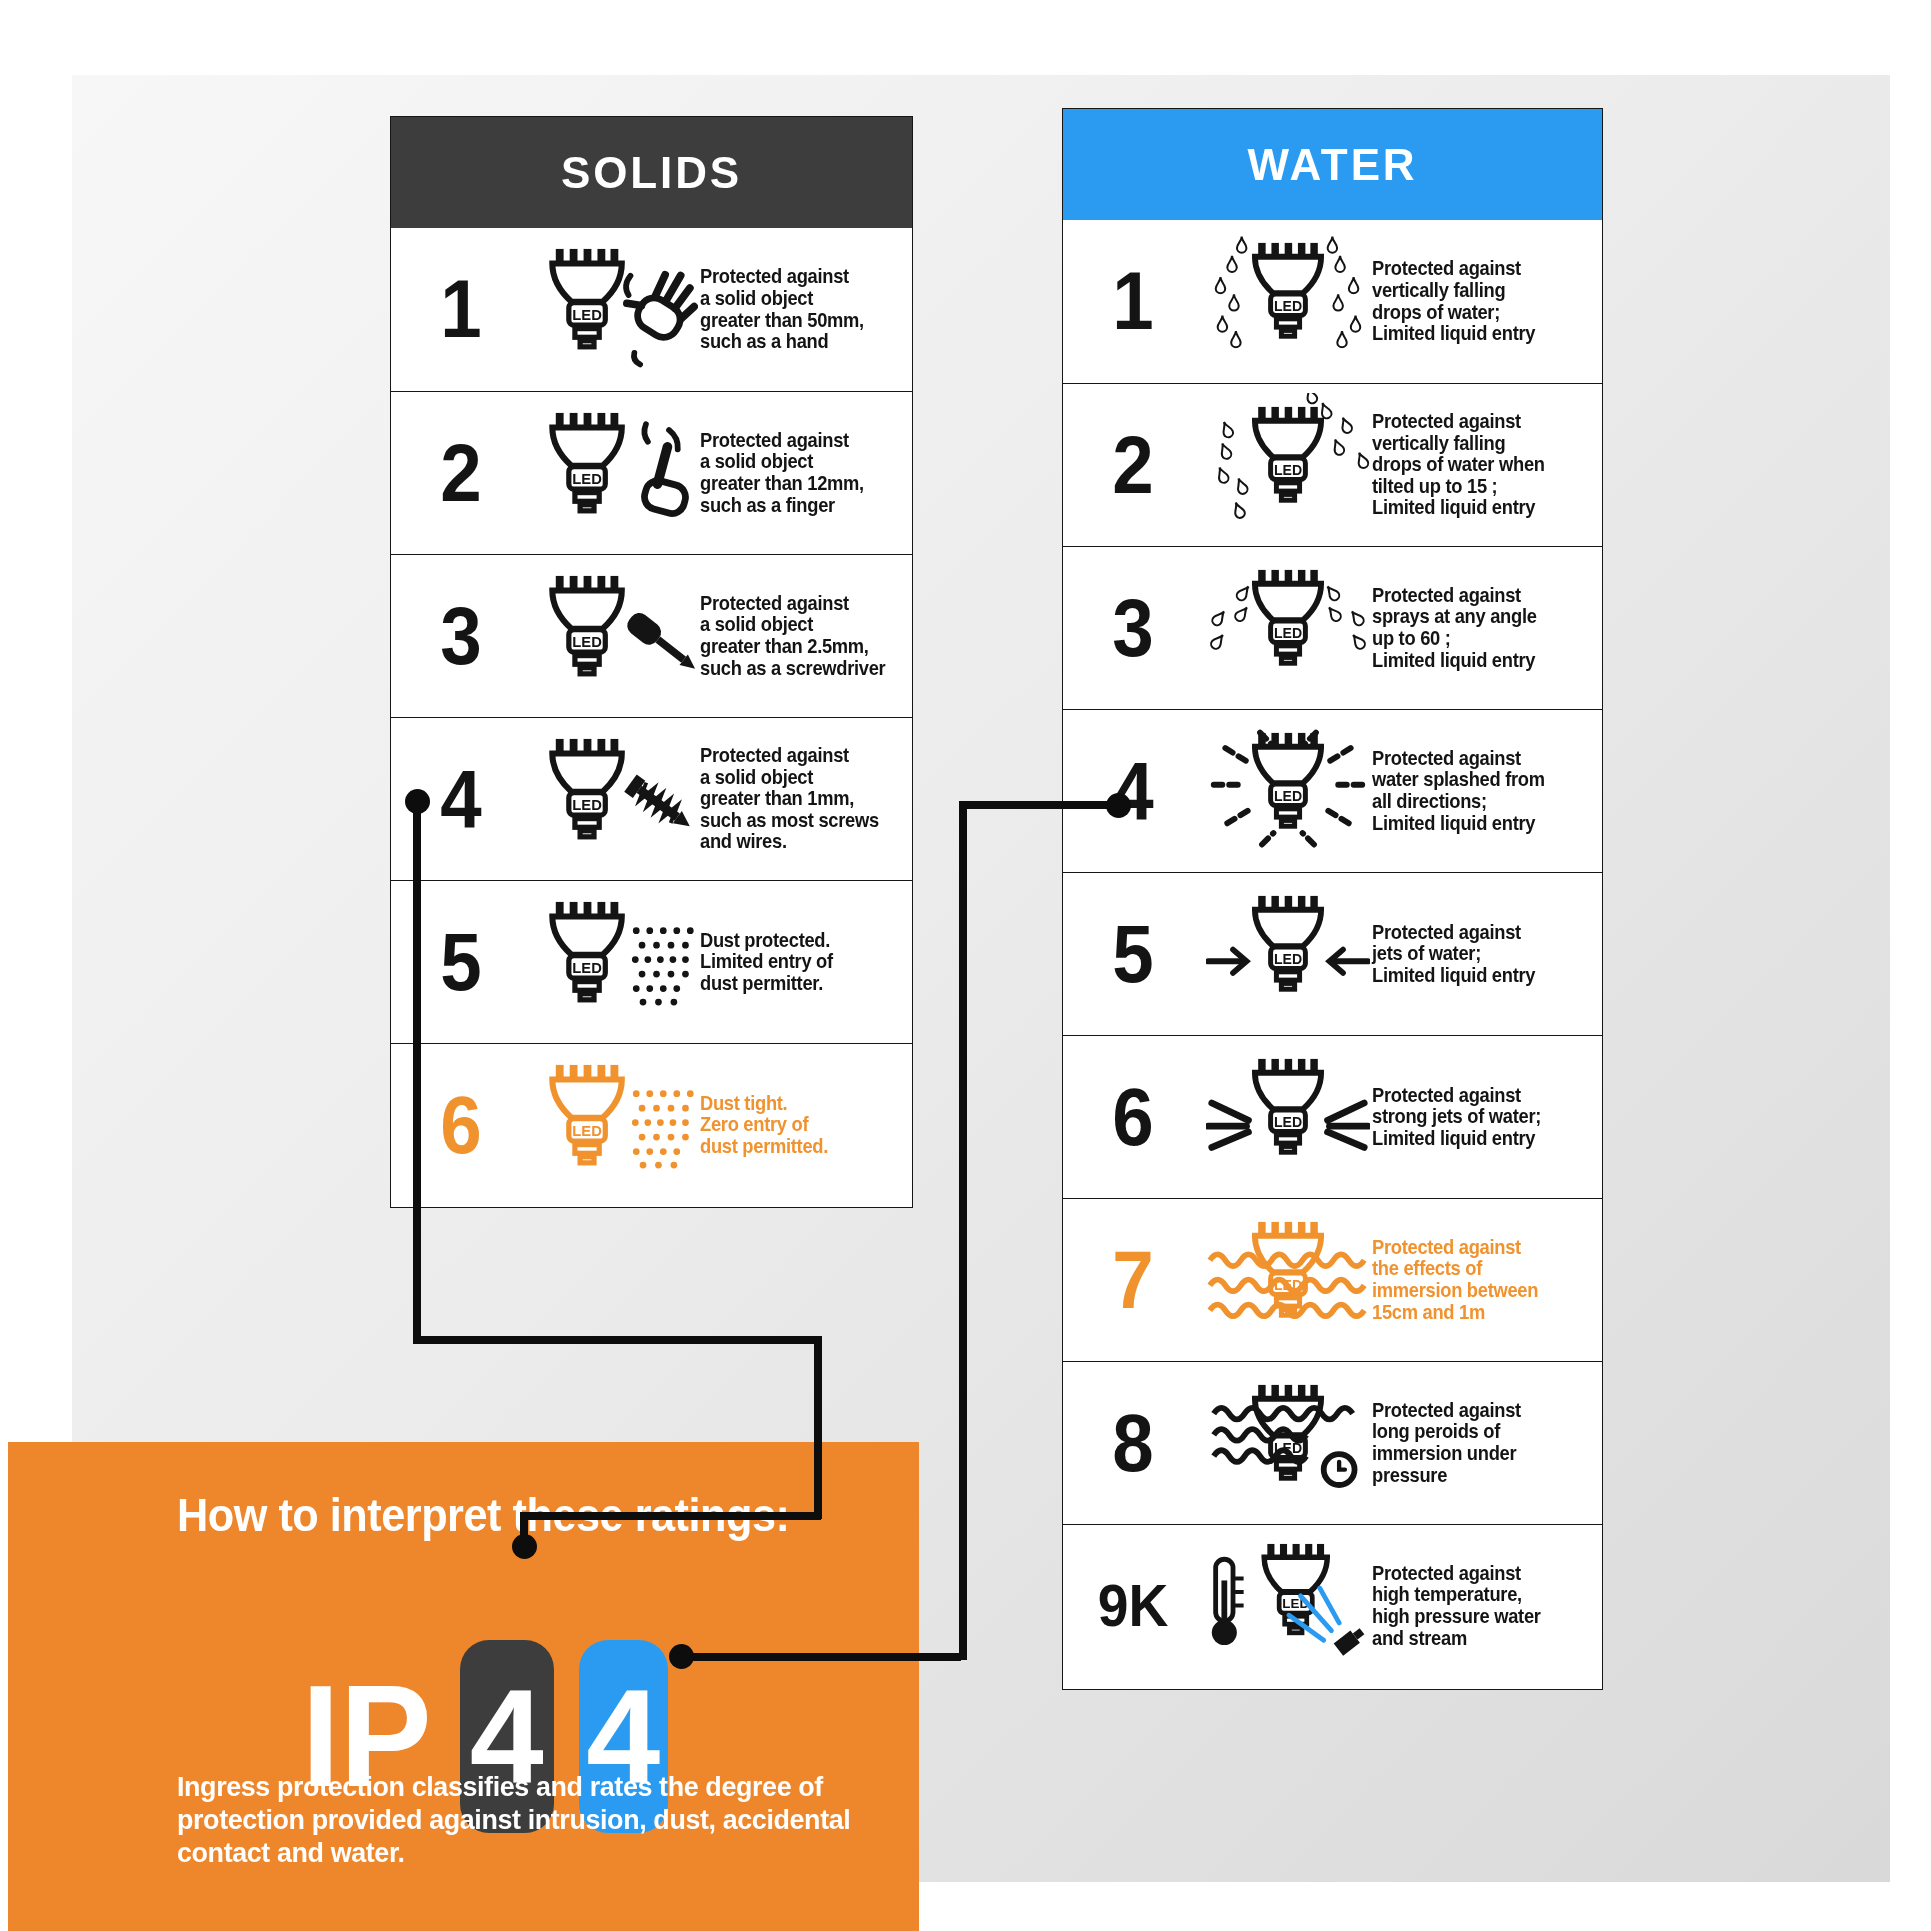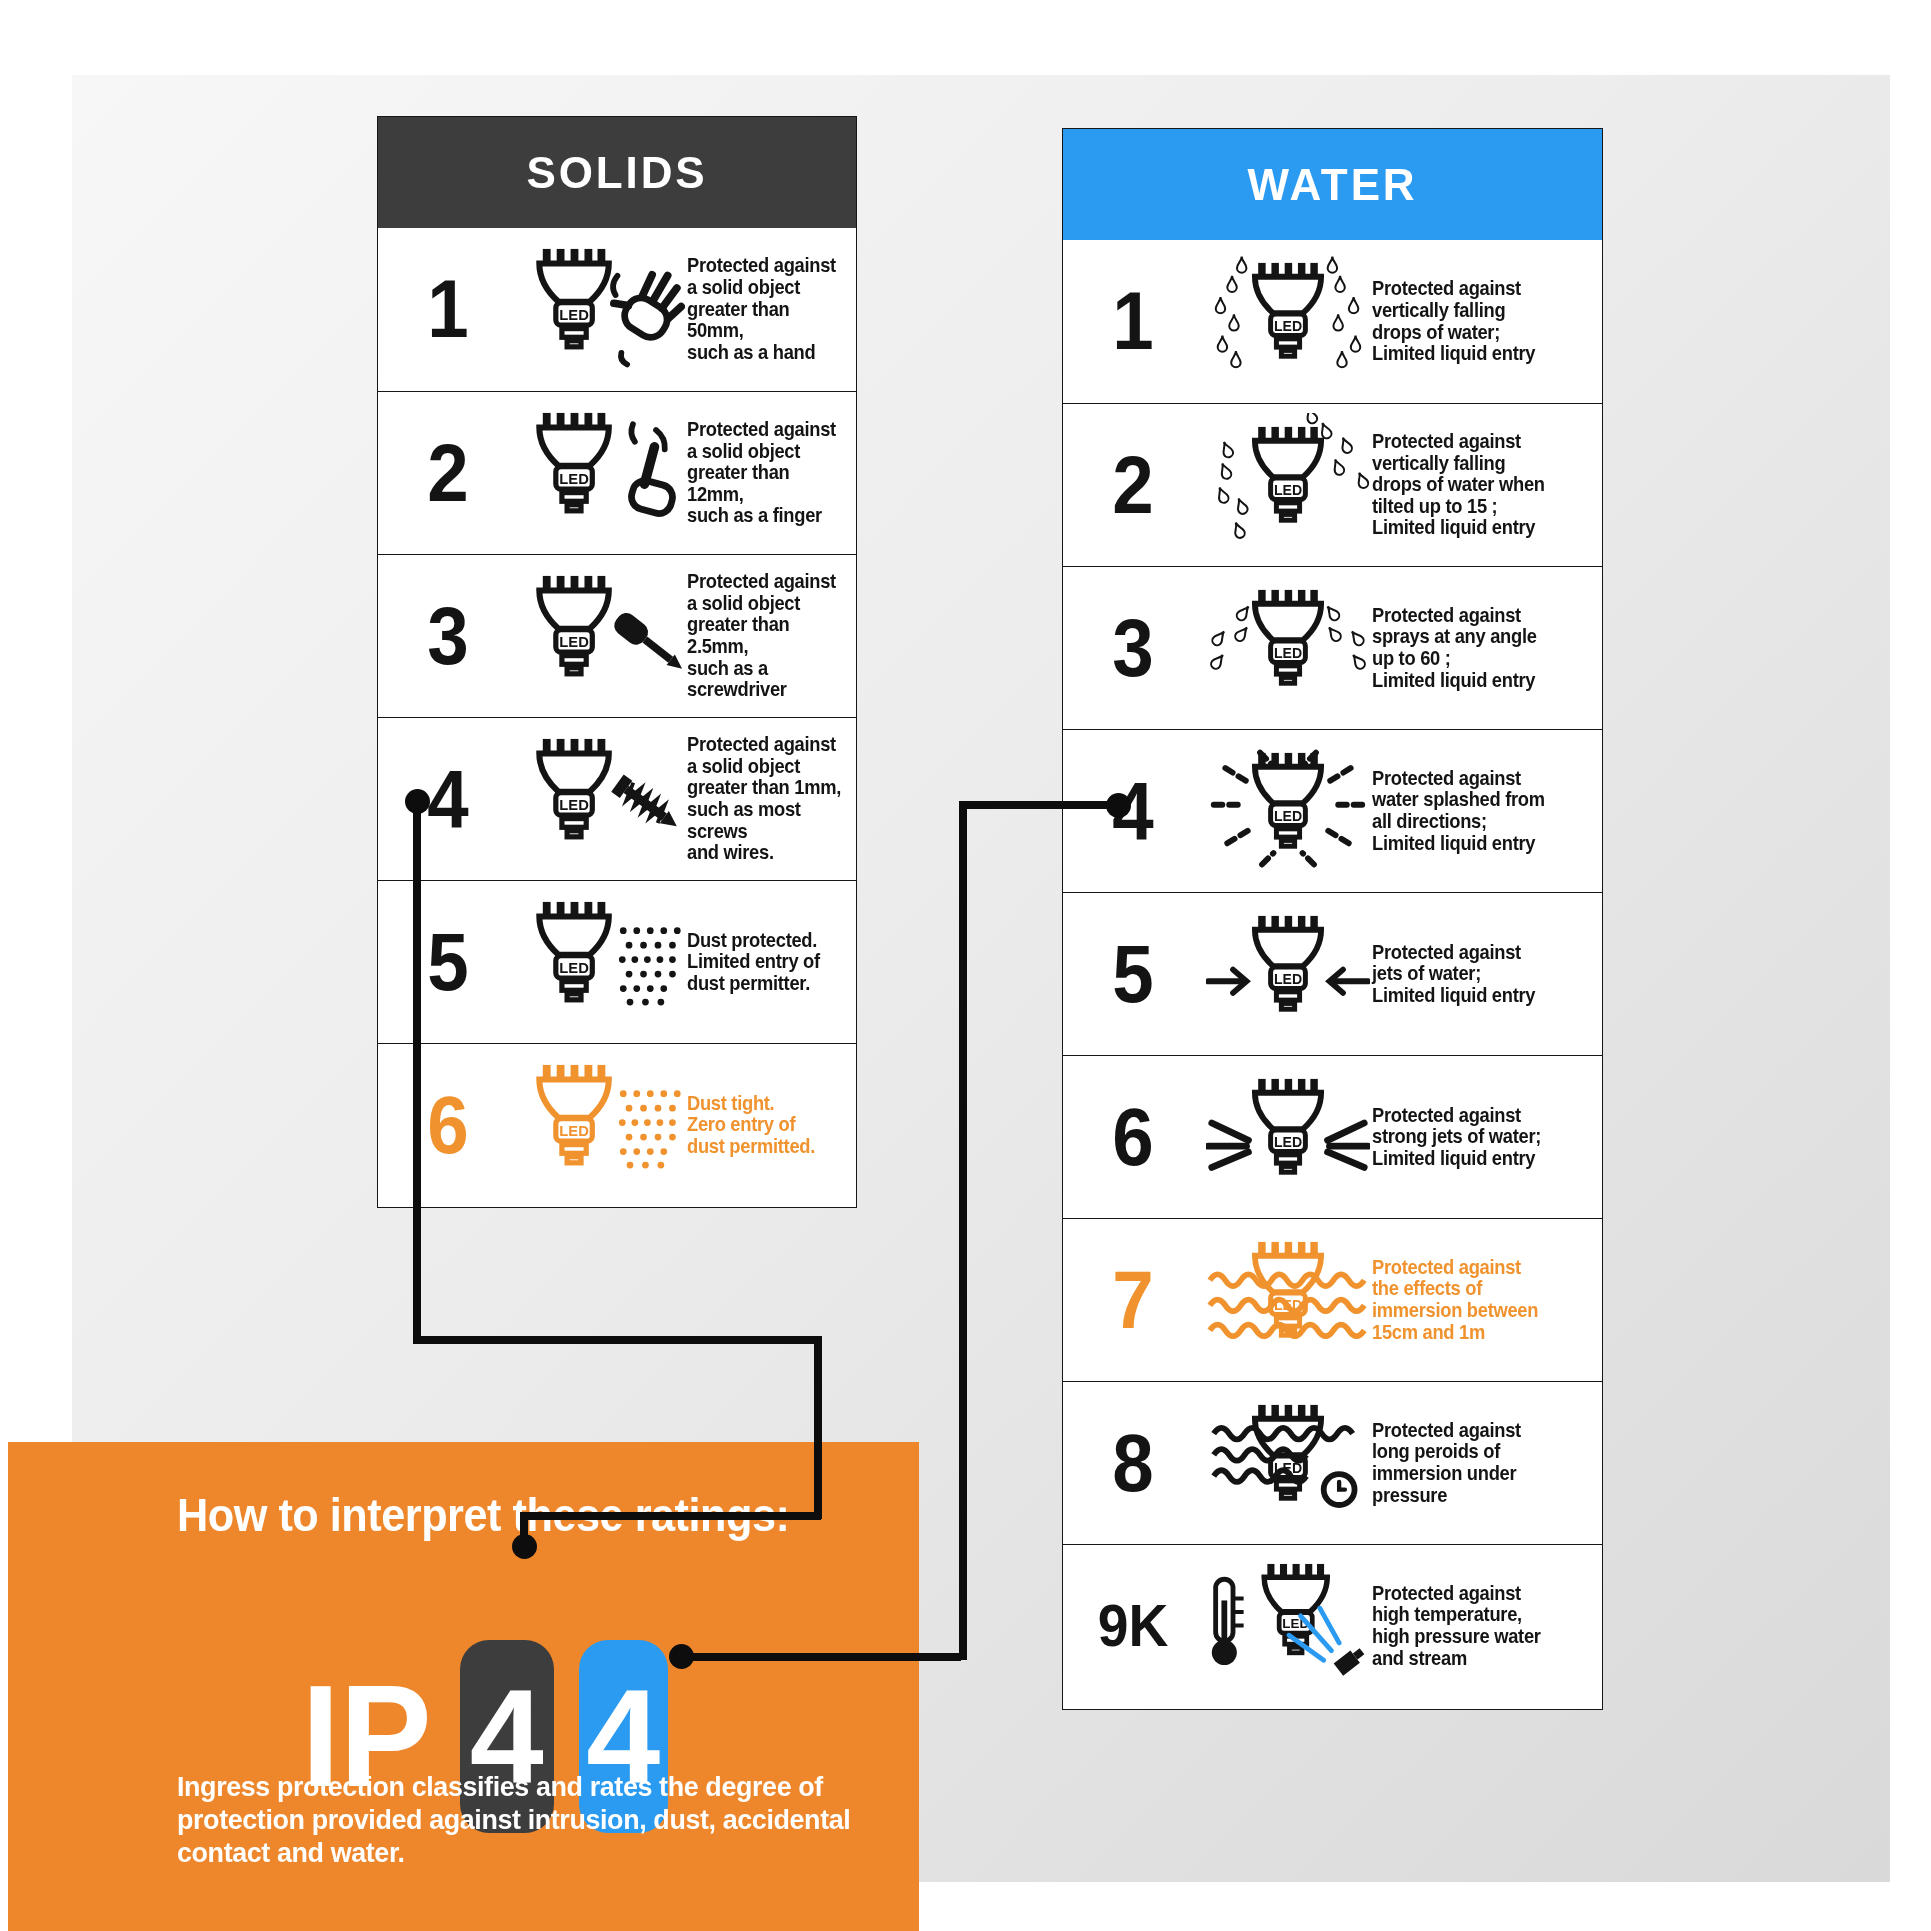--- a/index.html
+++ b/index.html
@@ -9,22 +9,22 @@
     --blue:#2b9bf1;
     --dark:#3d3d3d;
   }
   html,body{margin:0;padding:0;background:#ffffff;}
   .stage{position:relative;width:1931px;height:1931px;background:#ffffff;overflow:hidden;
          font-family:"Liberation Sans","DejaVu Sans",sans-serif;}
   .bg{position:absolute;left:72px;top:75px;width:1818px;height:1807px;
       background:linear-gradient(135deg,#f7f7f7 0%,#ececec 45%,#e3e3e3 70%,#d9d9d9 100%);}
   
   .panel{position:absolute;background:#fff;border:1.9px solid #161616;box-sizing:border-box;}
-  .panel.solids{left:377px;top:116px;width:480px;height:1092px;}
-  .panel.water{left:1062px;top:128px;width:541px;height:1582px;}
+  .panel.solids{left:390px;top:116px;width:523px;height:1092px;}
+  .panel.water{left:1062px;top:108px;width:541px;height:1582px;}
   .phead{height:111px;display:flex;align-items:center;justify-content:center;
          color:#fff;font-weight:bold;font-size:44px;letter-spacing:2.9px;}
   .phead.dark{background:var(--dark);}
   .phead.blue{background:var(--blue);}
   .row{display:flex;align-items:center;height:163px;color:var(--ink);box-sizing:border-box;}
   .row + .row{border-top:1.9px solid #161616;}
   .row.orange{color:var(--orange);}
   .num{width:140px;text-align:center;font-size:81px;font-weight:bold;line-height:1;
        transform:scaleX(.92);transform-origin:center;}
   .num.small{font-size:60px;}

